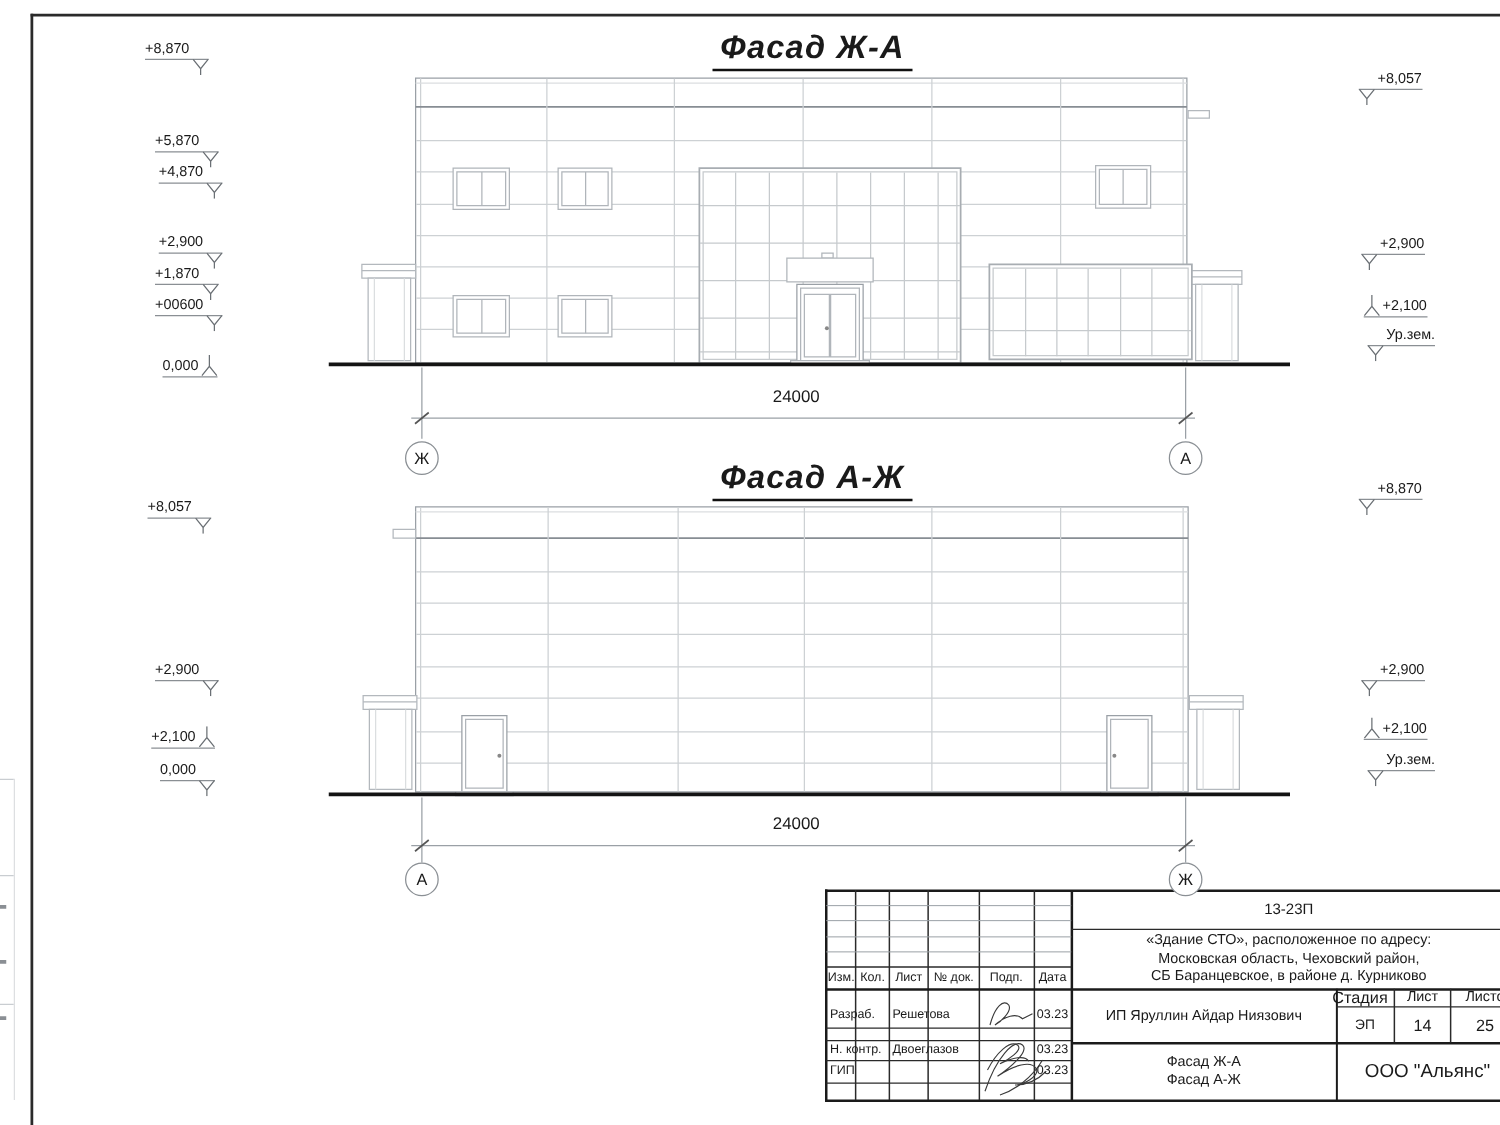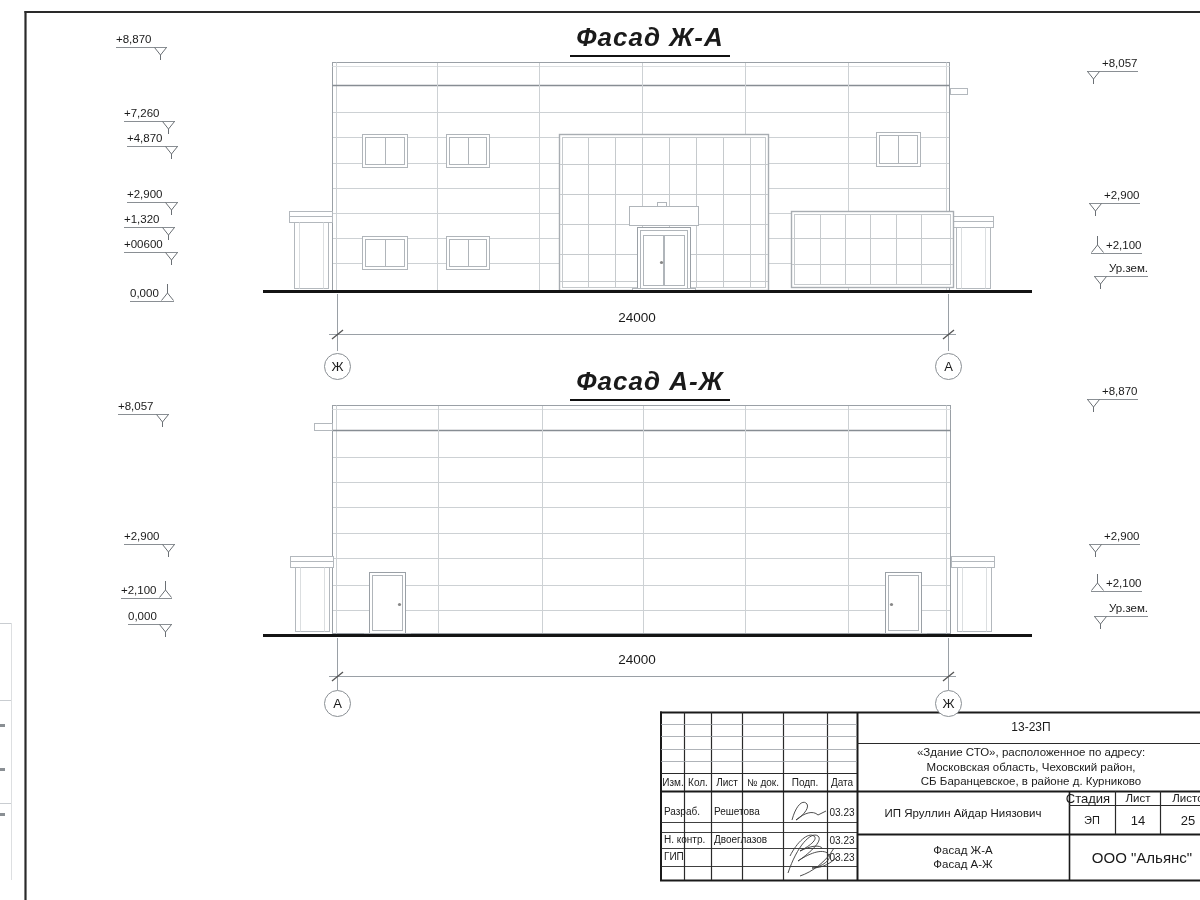--- a/index.html
+++ b/index.html
@@ -285,39 +285,39 @@
     <span>Фасад А-Ж</span>
   </div>
 
   <div class="lvl ml" style="left:116px;top:32px">
     <span class="txt">+8,870</span>
     <svg class="mk down" width="13" height="13" viewBox="0 0 13 13">
         <path d="M0.5 0.5 L6.5 8 L12.5 0.5 M6.5 8 L6.5 13" fill="none" stroke="#6b7075"></path>
       </svg>
   </div>
   <div class="lvl ml" style="left:124px;top:106px">
-    <span class="txt">+7,260</span>
+    <span class="txt">+5,870</span>
     <svg class="mk down" width="13" height="13" viewBox="0 0 13 13">
         <path d="M0.5 0.5 L6.5 8 L12.5 0.5 M6.5 8 L6.5 13" fill="none" stroke="#6b7075"></path>
       </svg>
   </div>
   <div class="lvl ml" style="left:127px;top:131px">
     <span class="txt">+4,870</span>
     <svg class="mk down" width="13" height="13" viewBox="0 0 13 13">
         <path d="M0.5 0.5 L6.5 8 L12.5 0.5 M6.5 8 L6.5 13" fill="none" stroke="#6b7075"></path>
       </svg>
   </div>
   <div class="lvl ml" style="left:127px;top:187px">
     <span class="txt">+2,900</span>
     <svg class="mk down" width="13" height="13" viewBox="0 0 13 13">
         <path d="M0.5 0.5 L6.5 8 L12.5 0.5 M6.5 8 L6.5 13" fill="none" stroke="#6b7075"></path>
       </svg>
   </div>
   <div class="lvl ml" style="left:124px;top:212px">
-    <span class="txt">+1,320</span>
+    <span class="txt">+1,870</span>
     <svg class="mk down" width="13" height="13" viewBox="0 0 13 13">
         <path d="M0.5 0.5 L6.5 8 L12.5 0.5 M6.5 8 L6.5 13" fill="none" stroke="#6b7075"></path>
       </svg>
   </div>
   <div class="lvl ml" style="left:124px;top:237px">
     <span class="txt">+00600</span>
     <svg class="mk down" width="13" height="13" viewBox="0 0 13 13">
         <path d="M0.5 0.5 L6.5 8 L12.5 0.5 M6.5 8 L6.5 13" fill="none" stroke="#6b7075"></path>
       </svg>
   </div>

